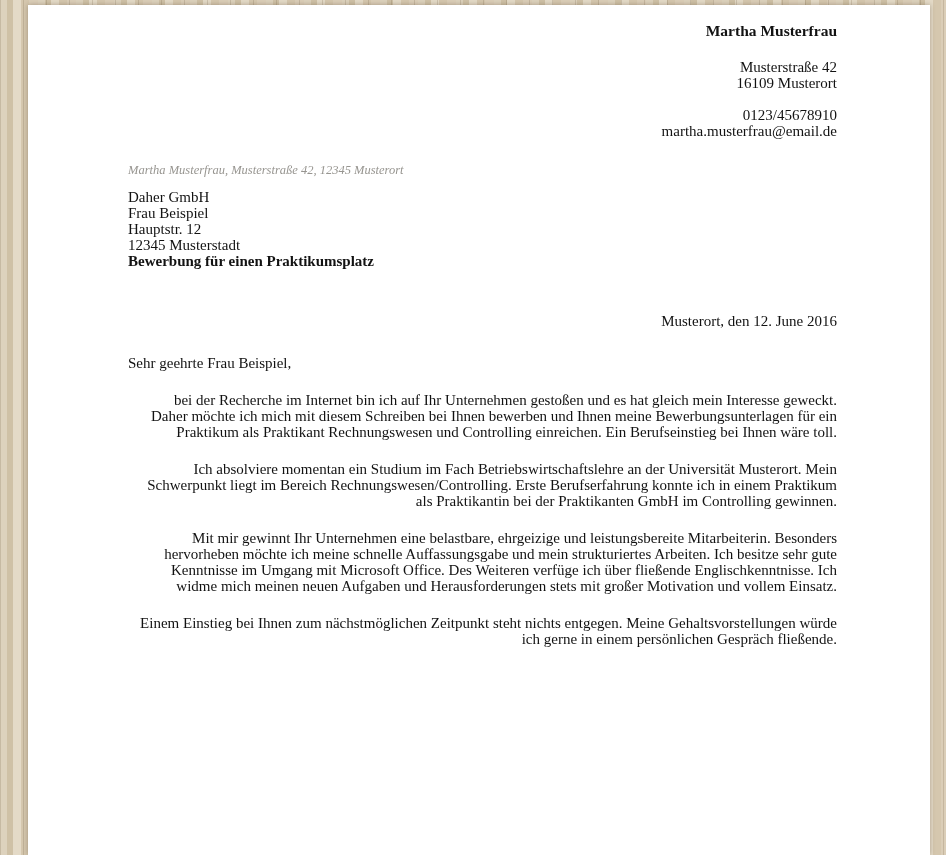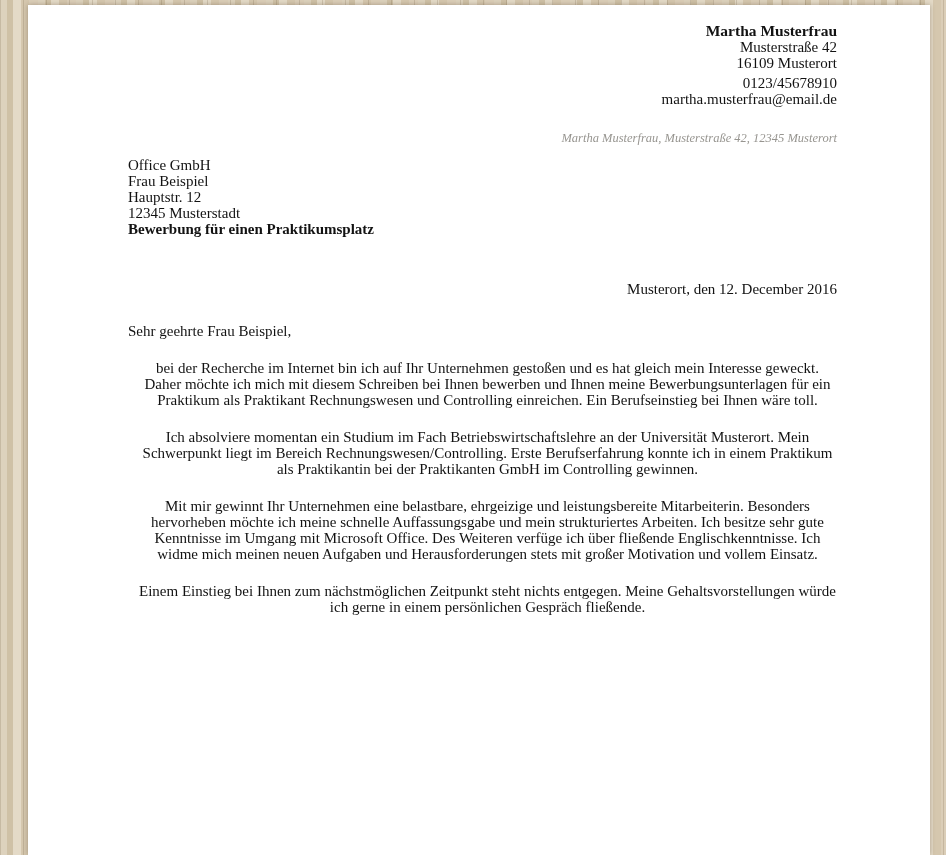--- a/index.html
+++ b/index.html
@@ -24,34 +24,34 @@
     box-shadow: 0 0 5px rgba(60,45,25,0.35);
     box-sizing: border-box;
     padding: 18px 93px 0 100px;
     color: #121212;
     font-size: 15px;
     line-height: 16px;
     overflow: hidden;
   }
   .right { text-align: right; }
   .sender-name { font-weight: bold; font-size: 15.5px; }
-  .addr-block { }
-  .contact-block { margin-top: 4px; }
+  .addr-block { margin-top: 20px; }
+  .contact-block { margin-top: 16px; }
   .sender-line {
     margin-top: 23px;
     color: #979590;
     font-style: italic;
     font-size: 12.5px;
-    text-align: right;
+    text-align: left;
   }
   .recipient { margin-top: 11px; }
   .subject { font-weight: bold; }
   .date-line { margin-top: 44px; text-align: right; }
   .salutation { margin-top: 26px; }
-  p.body-par { margin: 21px 0 0 10px; text-align: center; }
+  p.body-par { margin: 21px 0 0 10px; text-align: right; }
   .watermark {
     position: absolute;
     left: 38px;
     top: 803px;
     font-family: "Liberation Sans", sans-serif;
     font-size: 11px;
     color: #a59c88;
   }
 </style>
 </head>
@@ -69,29 +69,29 @@
   </div>
 
   <div class="right contact-block">
     <div>0123/45678910</div>
     <div>martha.musterfrau@email.de</div>
   </div>
 
   <div class="sender-line">Martha Musterfrau, Musterstraße 42, 12345 Musterort</div>
 
   <div class="recipient">
-    <div>Office GmbH</div>
+    <div>Daher GmbH</div>
     <div>Frau Beispiel</div>
     <div>Hauptstr. 12</div>
     <div>12345 Musterstadt</div>
   </div>
 
   <div class="subject">Bewerbung für einen Praktikumsplatz</div>
 
-  <div class="date-line">Musterort, den 12. December 2016</div>
+  <div class="date-line">Musterort, den 12. June 2016</div>
 
   <div class="salutation">Sehr geehrte Frau Beispiel,</div>
 
   <p class="body-par">bei der Recherche im Internet bin ich auf Ihr Unternehmen gestoßen und es hat gleich mein Interesse geweckt. Daher möchte ich mich mit diesem Schreiben bei Ihnen bewerben und Ihnen meine Bewerbungsunterlagen für ein Praktikum als Praktikant Rechnungswesen und Controlling einreichen. Ein Berufseinstieg bei Ihnen wäre toll.</p>
   <p class="body-par">Ich absolviere momentan ein Studium im Fach Betriebswirtschaftslehre an der Universität Musterort. Mein Schwerpunkt liegt im Bereich Rechnungswesen/Controlling. Erste Berufserfahrung konnte ich in einem Praktikum als Praktikantin bei der Praktikanten GmbH im Controlling gewinnen.</p>
   <p class="body-par">Mit mir gewinnt Ihr Unternehmen eine belastbare, ehrgeizige und leistungsbereite Mitarbeiterin. Besonders hervorheben möchte ich meine schnelle Auffassungsgabe und mein strukturiertes Arbeiten. Ich besitze sehr gute Kenntnisse im Umgang mit Microsoft Office. Des Weiteren verfüge ich über fließende Englischkenntnisse. Ich widme mich meinen neuen Aufgaben und Herausforderungen stets mit großer Motivation und vollem Einsatz.</p>
   <p class="body-par">Einem Einstieg bei Ihnen zum nächstmöglichen Zeitpunkt steht nichts entgegen. Meine Gehaltsvorstellungen würde ich gerne in einem persönlichen Gespräch fließende.</p>
 
 </div>
 

